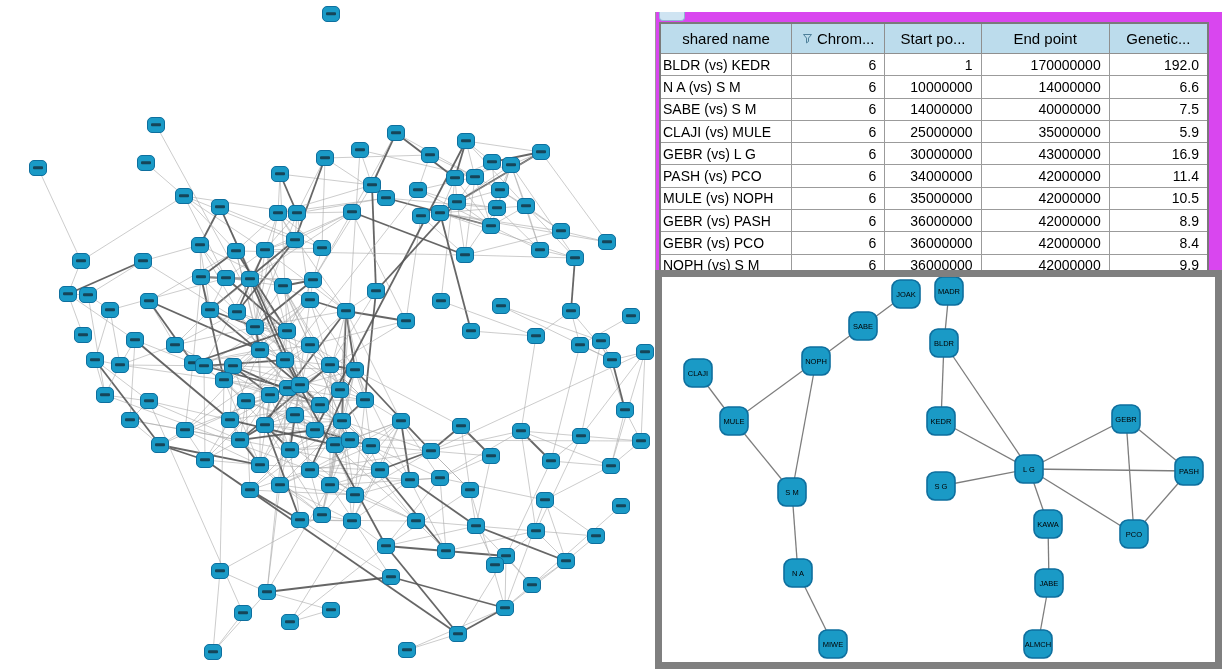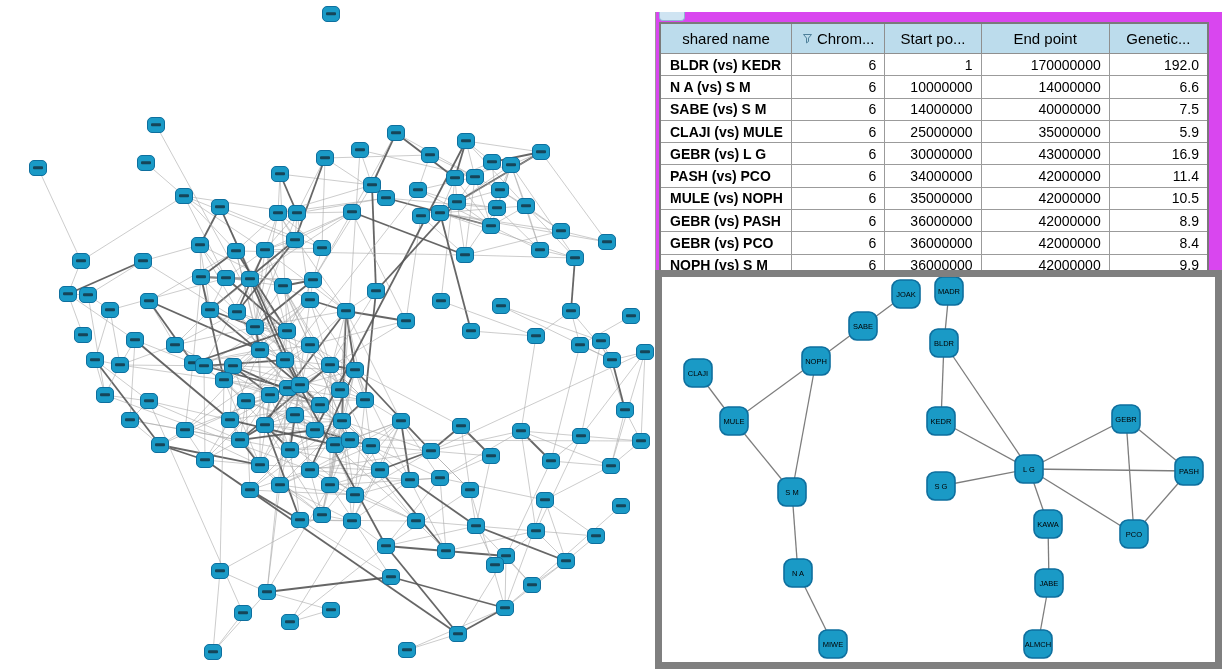--- a/index.html
+++ b/index.html
@@ -21,21 +21,21 @@
   .ztable{position:absolute;left:3px;top:10px;width:550px;height:254px;
           border:2px solid #7a7a7a;box-sizing:border-box;background:#ffffff;}
   .thead{display:flex;height:29px;background:#bcdcec;border-bottom:1px solid #8f8f8f;}
   .th{display:flex;align-items:center;justify-content:center;gap:4px;font-size:15px;color:#000;
       border-right:1px solid #8f8f8f;box-sizing:border-box;overflow:hidden;white-space:nowrap;}
   .th:last-child{border-right:none;}
   .trow{display:flex;height:22.3px;background:#ffffff;}
   .td{font-size:14px;color:#000;border-right:1px solid #9b9b9b;border-bottom:1px solid #9b9b9b;
       box-sizing:border-box;display:flex;align-items:center;overflow:hidden;white-space:nowrap;}
   .td:last-child{border-right:none;}
-  .td.left{justify-content:flex-start;padding-left:9px;font-weight:bold;}
+  .td.left{justify-content:flex-start;padding-left:2px;}
   .td.right{justify-content:flex-end;padding-right:8px;}
 
   
   .detail-panel{position:absolute;left:655px;top:270px;width:567px;height:399px;
                 border:7px solid #7f7f7f;box-sizing:border-box;background:#ffffff;}
   .detail-panel svg{display:block;}
 </style>
 </head>
 <body>
 

